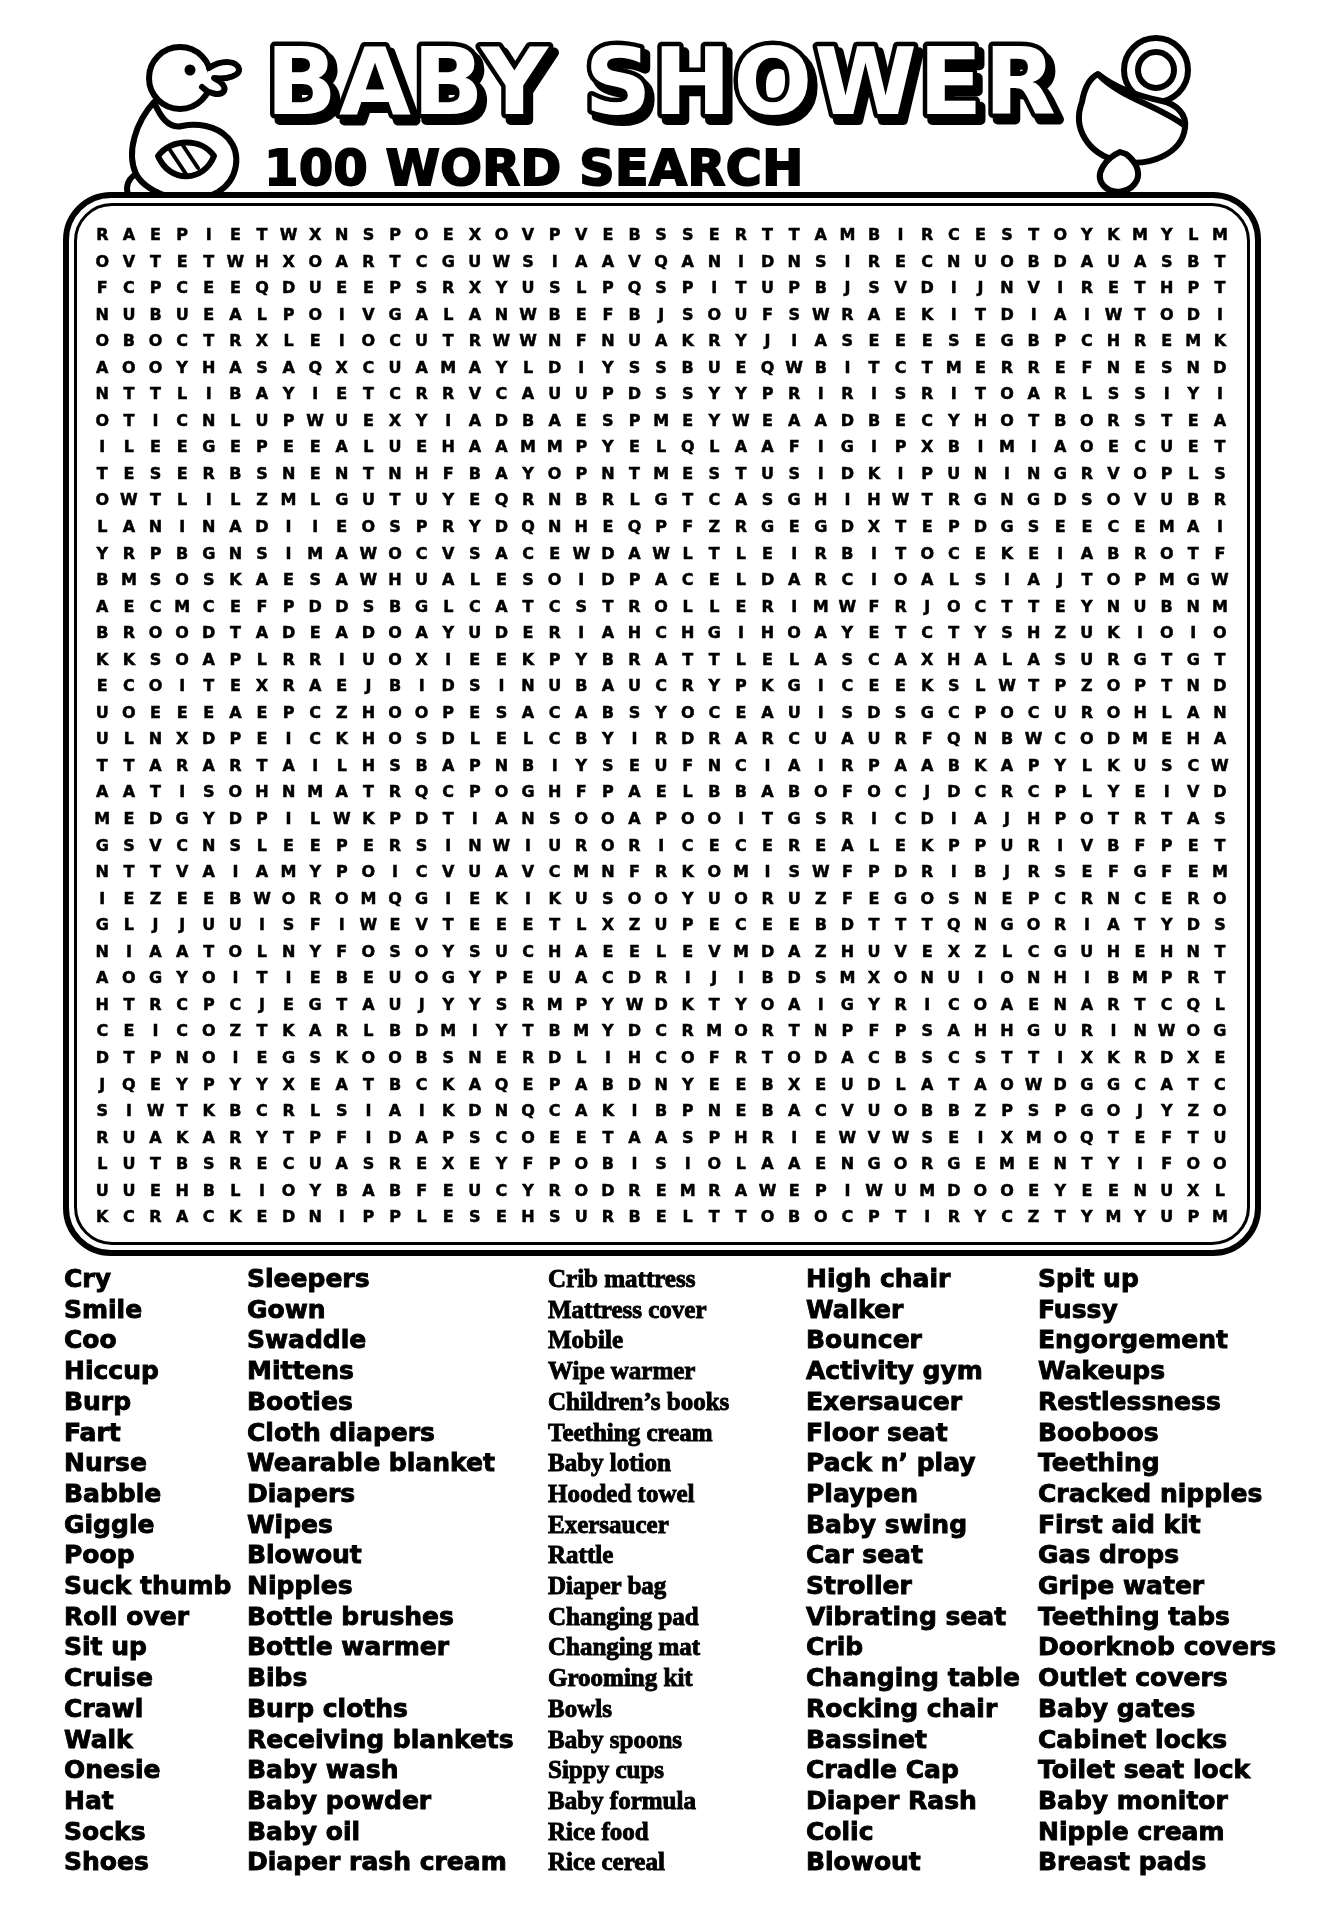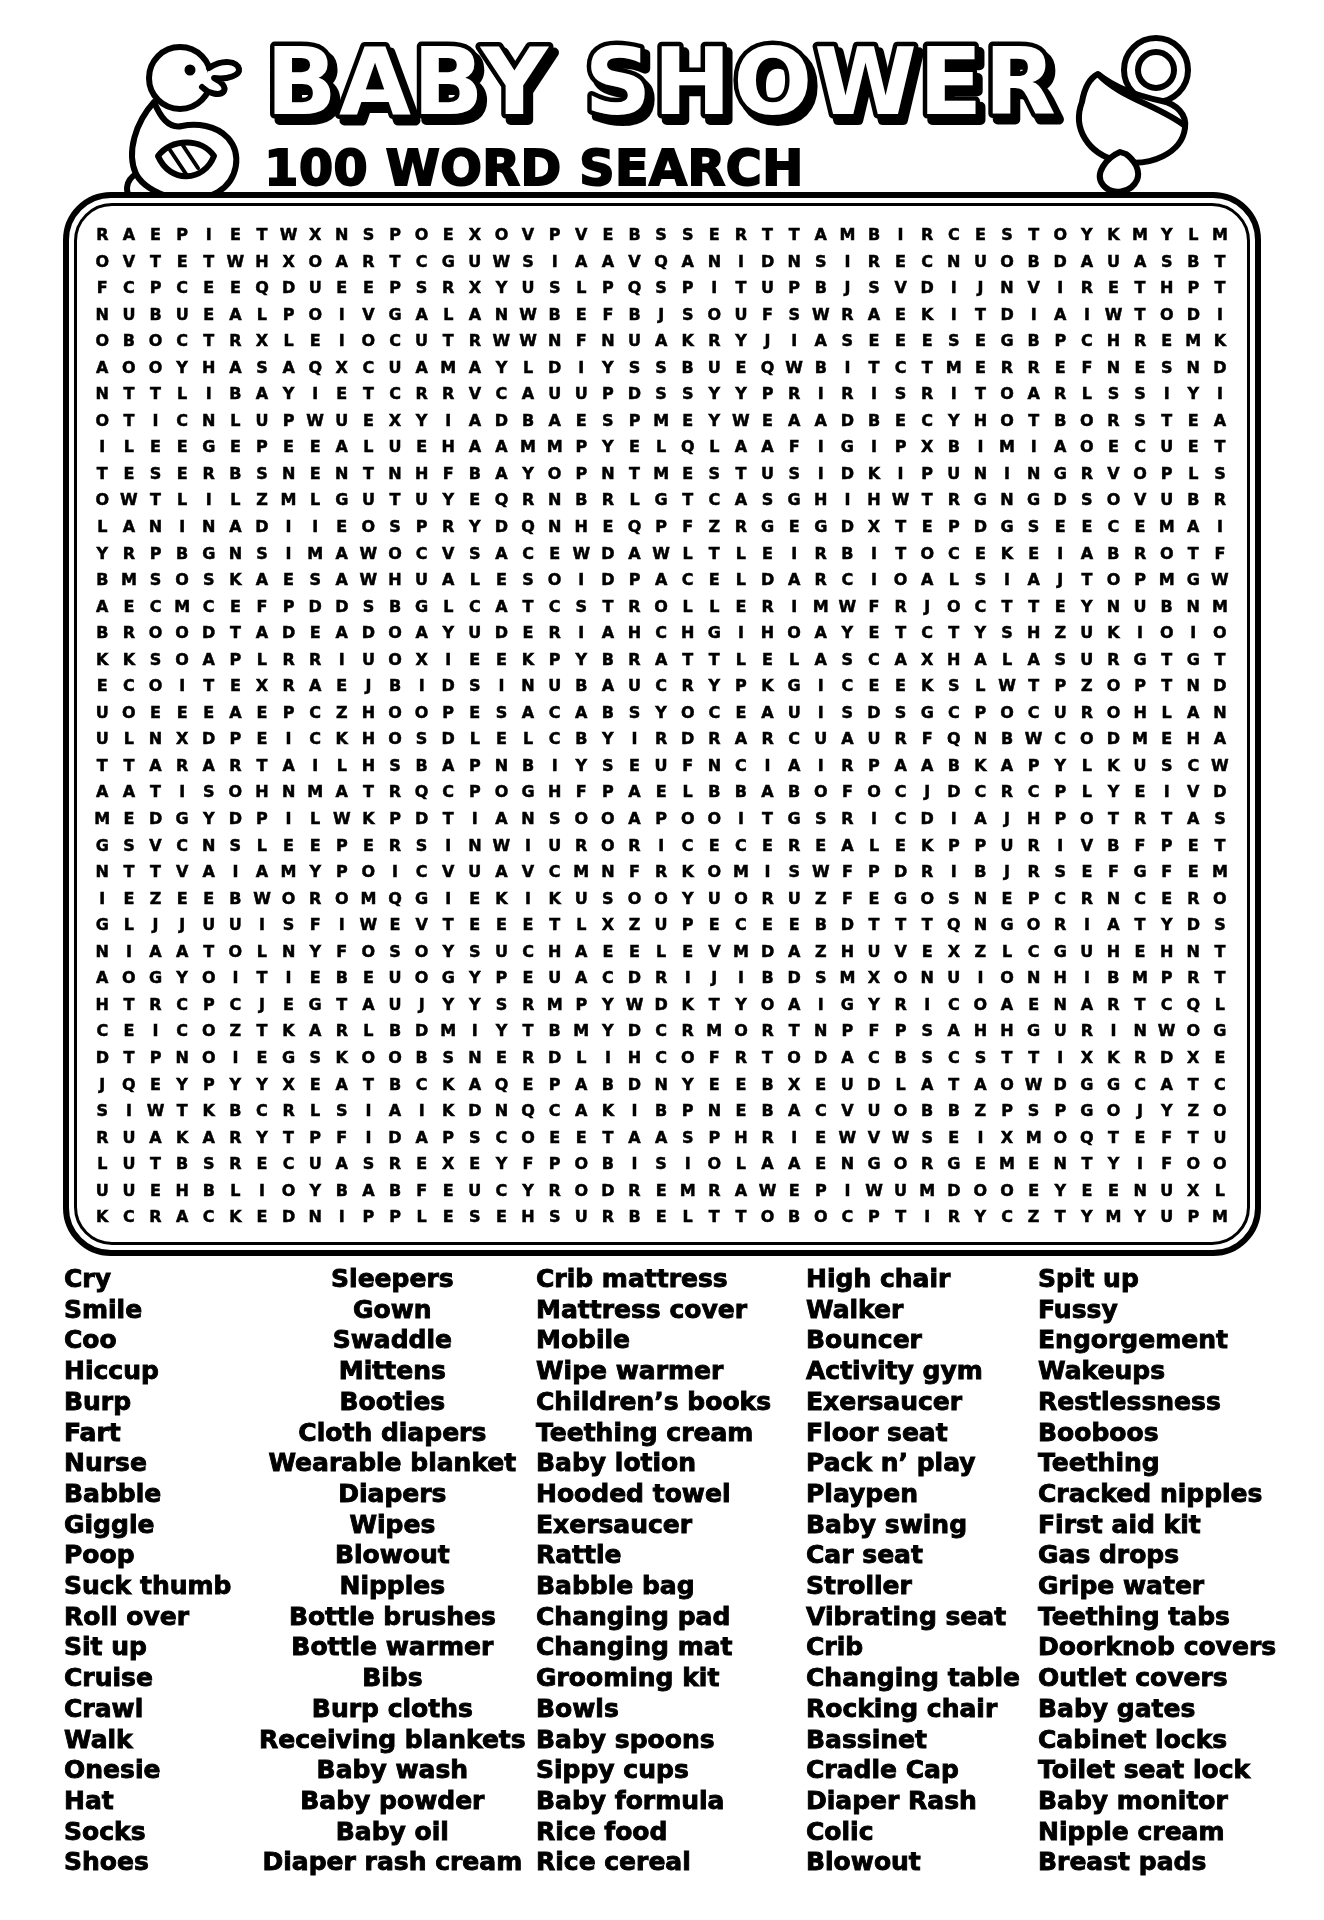--- a/index.html
+++ b/index.html
@@ -56,22 +56,22 @@
   }
 
   .words { position: absolute; left: 0; top: 1264px; width: 1104px; height: 640px; }
   .word-col { position: absolute; top: 0; white-space: nowrap; }
   .word-col .word {
     font-size: 25px; font-weight: bold;
     line-height: 30.7px;
     -webkit-text-stroke: 0.9px #000;
   }
   #word-col-0 { left: 64px; }
-  #word-col-1 { left: 259px; text-align: center; }
-  #word-col-2 { left: 536px; }
+  #word-col-1 { left: 247px; }
+  #word-col-2 { left: 548px; font-family: Liberation Serif, serif; }
   #word-col-3 { left: 806px; }
   #word-col-4 { left: 1038px; }
 </style>
 </head>
 <body>
 
 <div>
 
   <svg id="duck" class="icon" width="122" height="176" viewBox="0 0 122 176">
     <g fill="#ffffff" stroke="#000000" stroke-width="6" stroke-linejoin="round" stroke-linecap="round">
@@ -1792,21 +1792,21 @@
         <div class="word">Crib mattress</div>
         <div class="word">Mattress cover</div>
         <div class="word">Mobile</div>
         <div class="word">Wipe warmer</div>
         <div class="word">Children’s books</div>
         <div class="word">Teething cream</div>
         <div class="word">Baby lotion</div>
         <div class="word">Hooded towel</div>
         <div class="word">Exersaucer</div>
         <div class="word">Rattle</div>
-        <div class="word">Babble bag</div>
+        <div class="word">Diaper bag</div>
         <div class="word">Changing pad</div>
         <div class="word">Changing mat</div>
         <div class="word">Grooming kit</div>
         <div class="word">Bowls</div>
         <div class="word">Baby spoons</div>
         <div class="word">Sippy cups</div>
         <div class="word">Baby formula</div>
         <div class="word">Rice food</div>
         <div class="word">Rice cereal</div>
       </div>

